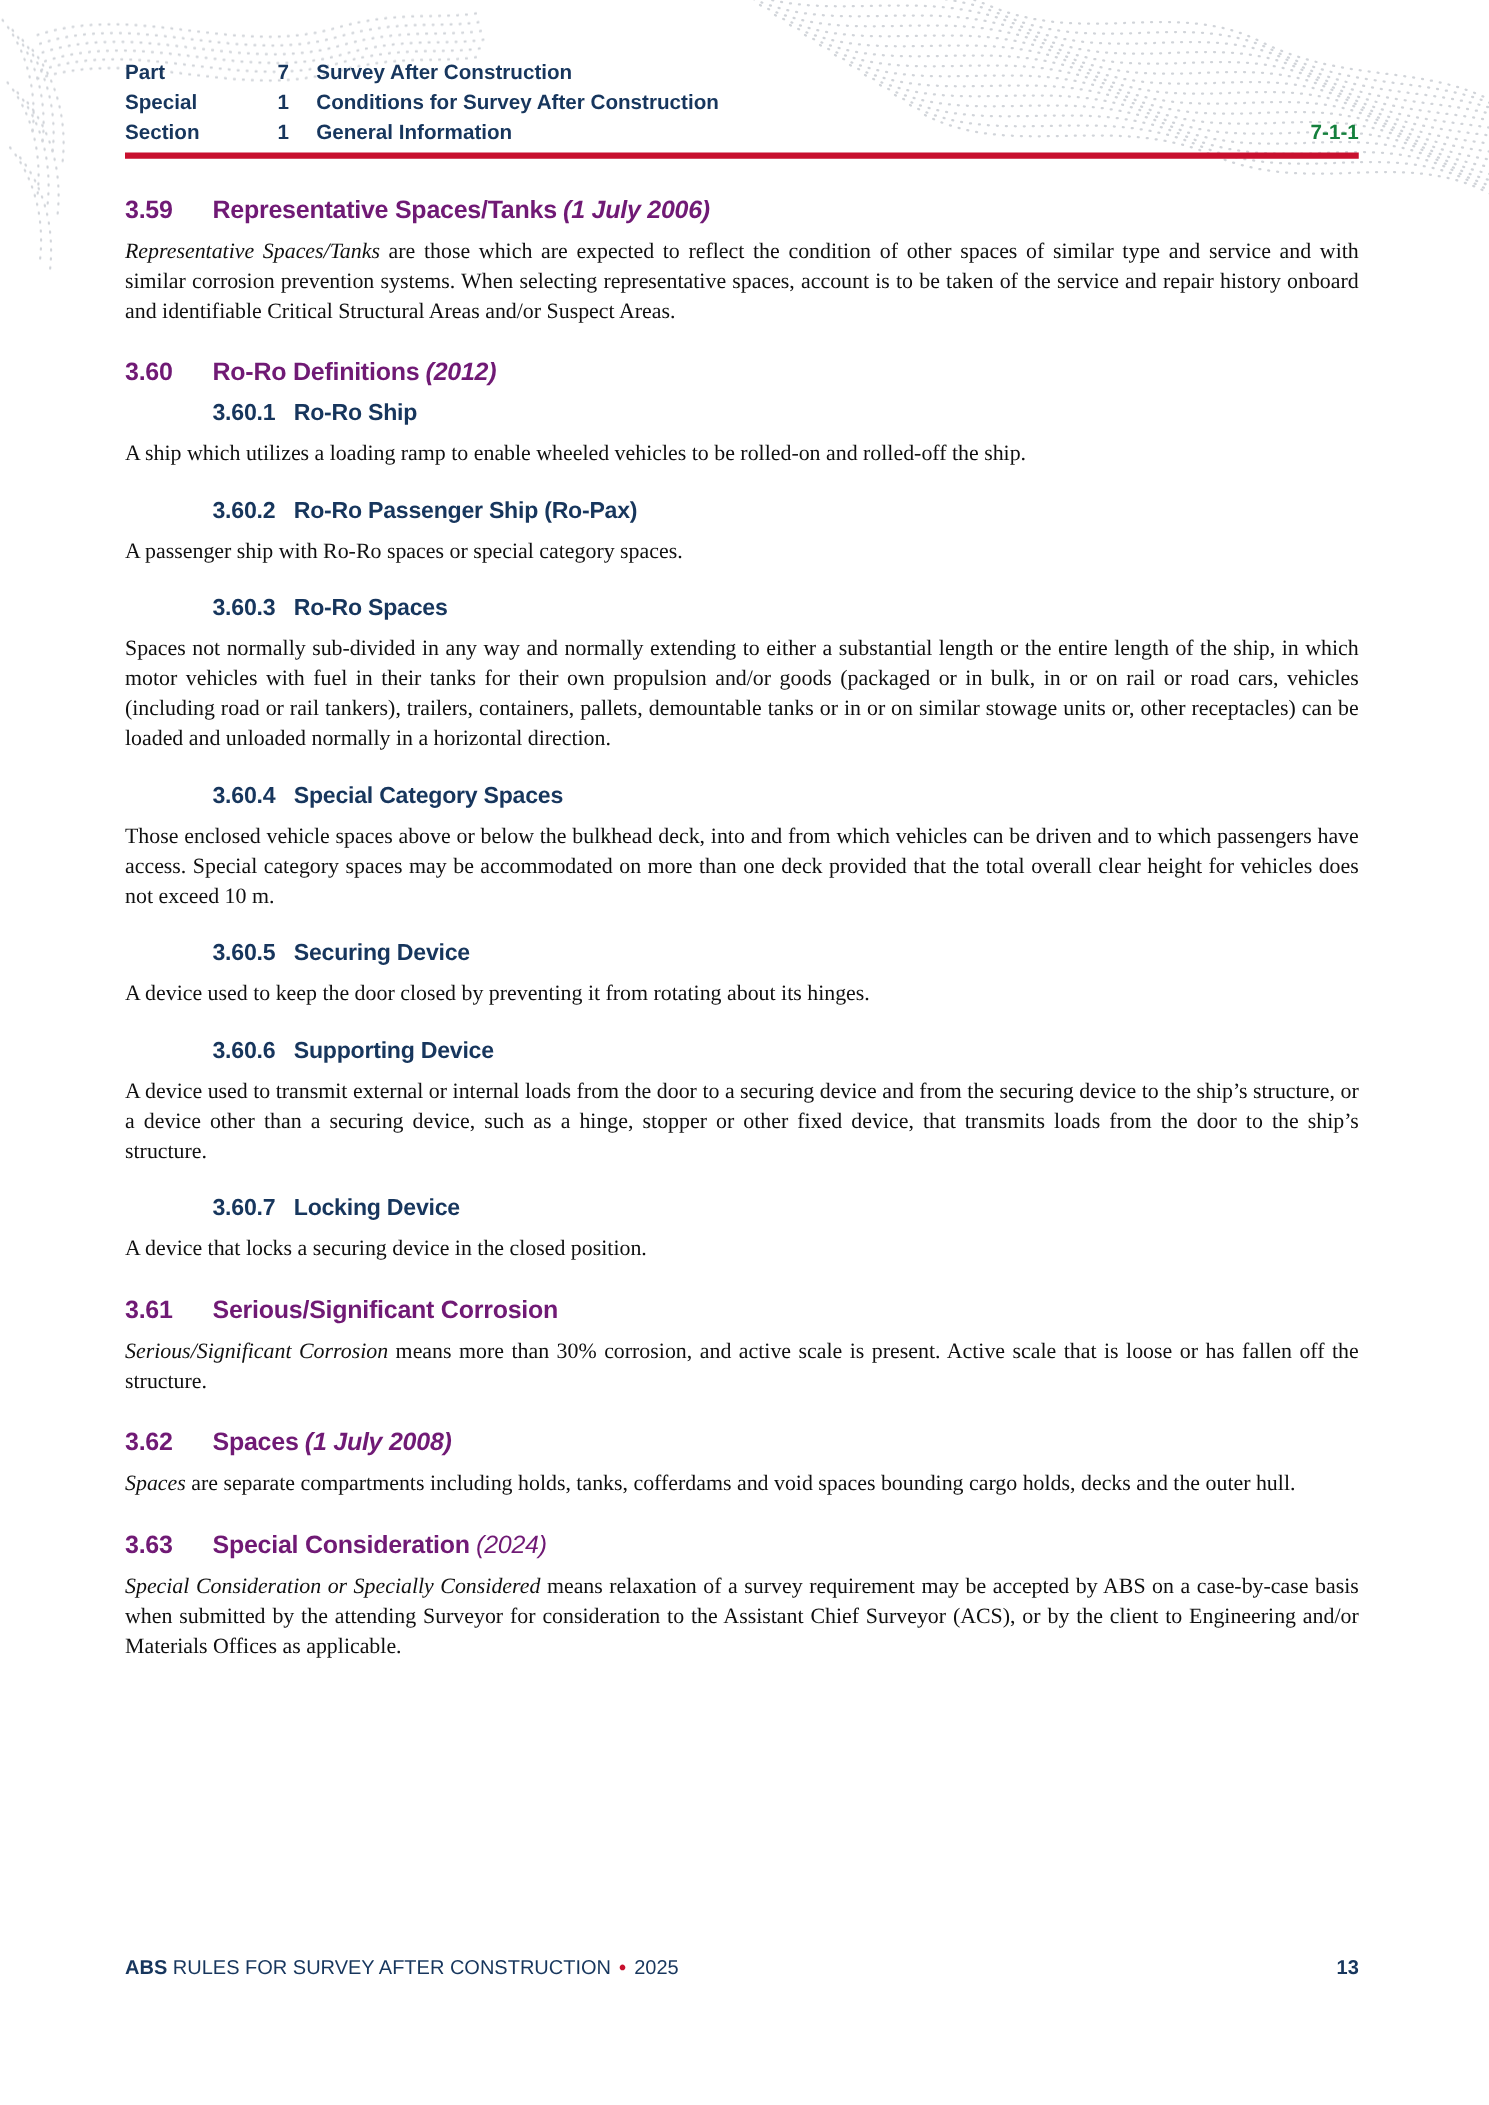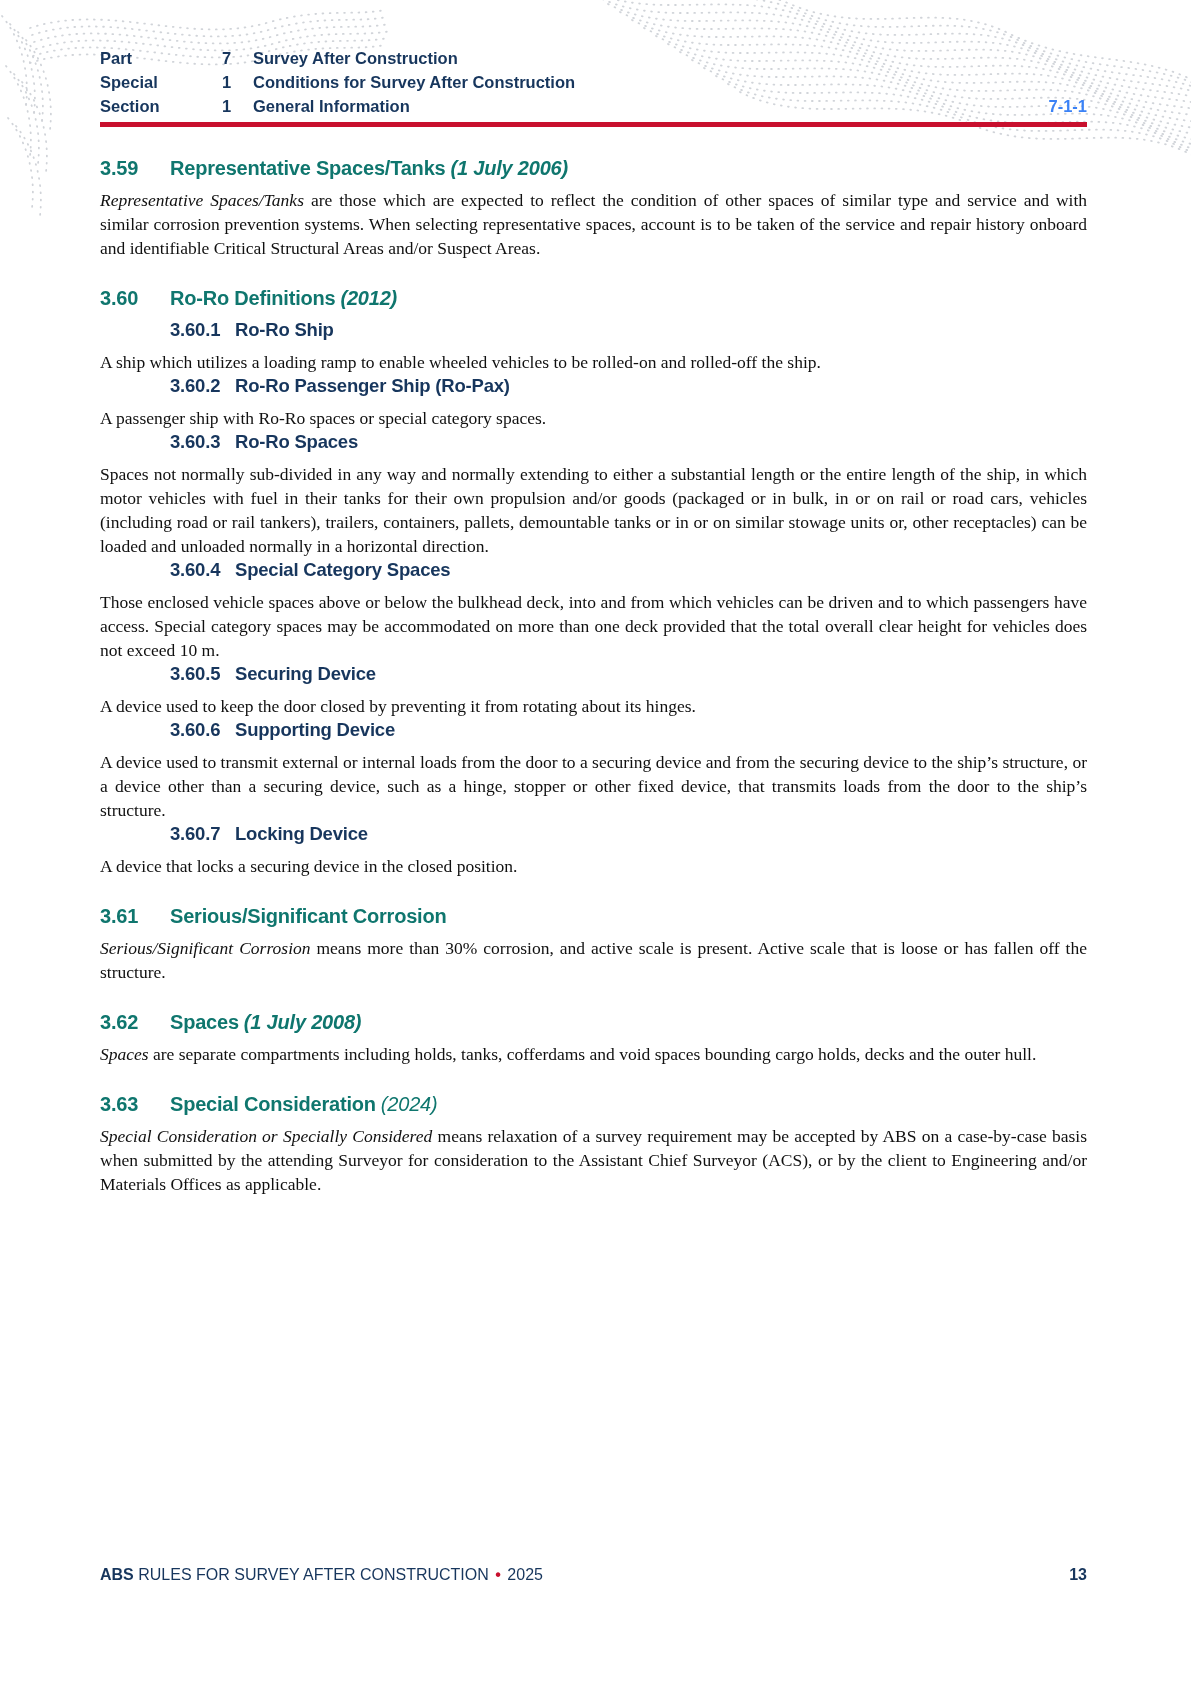--- a/index.html
+++ b/index.html
@@ -13,35 +13,35 @@
   
   .doc-header {
     position:absolute; top:46px; left:100px; right:104px; z-index:2;
     font-family:"Liberation Sans", sans-serif; font-weight:bold;
     color:#17365d; font-size:16.5px;
   }
   .hrow { display:grid; grid-template-columns:122px 31px 1fr; line-height:24px; }
   .pageref {
     position:absolute; top:94px; right:104px; z-index:2;
     font-family:"Liberation Sans", sans-serif; font-weight:bold;
-    color:#3b82f6; font-size:16.5px; line-height:24px;
+    color:#15803d; font-size:16.5px; line-height:24px;
   }
   .rule {
     position:absolute; top:122px; left:100px; width:987px; height:5px;
     background:#c8102e; z-index:2;
   }
   
   .content { position:absolute; top:130px; left:100px; width:987px; z-index:1; }
   .sec { margin-top:26px; }
   h2.sec-head {
     display:grid; grid-template-columns:70px 1fr; margin:0 0 8px 0;
     font-family:"Liberation Sans", sans-serif; font-weight:bold;
-    font-size:20px; line-height:24px; color:#0f766e; letter-spacing:-0.2px;
-  }
-  .sub { }
+    font-size:20px; line-height:24px; color:#701a75; letter-spacing:-0.2px;
+  }
+  .sub { margin-top:22px; }
   .sec div.sub:first-of-type { margin-top:4px; }
   h3.sub-head {
     display:grid; grid-template-columns:65px 1fr; margin:0 0 8px 70px;
     font-family:"Liberation Sans", sans-serif; font-weight:bold;
     font-size:18.5px; line-height:24px; color:#17365d; letter-spacing:-0.2px;
   }
   .date { font-style:italic; margin-left:5px;text-align:right; }
   .date-light { font-weight:normal; }
   p.para {
     margin:0; text-align:justify; font-size:17.5px; line-height:24px; color:#101010;

